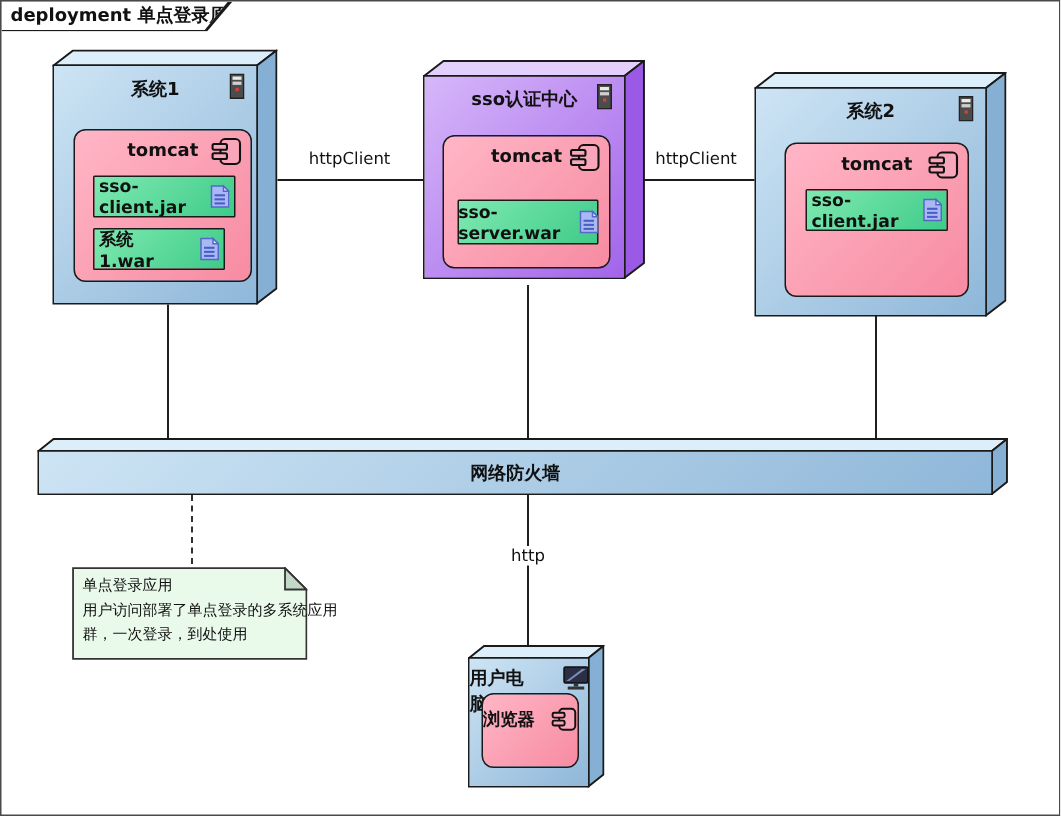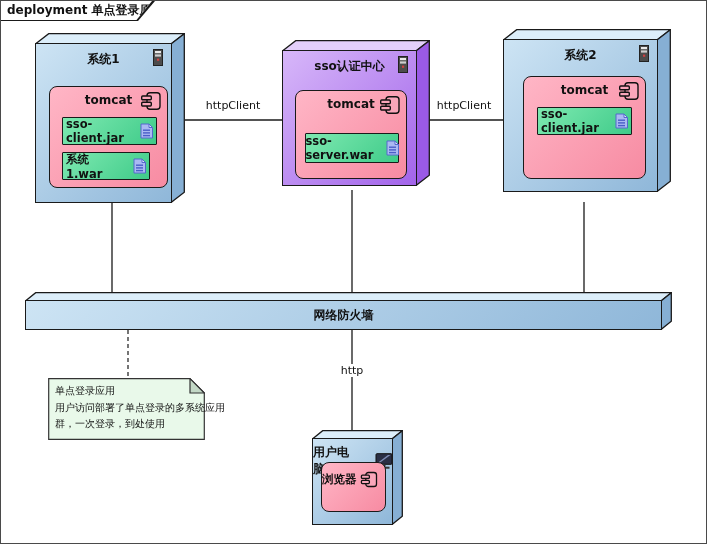--- a/index.html
+++ b/index.html
@@ -37,24 +37,24 @@
   .comp-icon{position:absolute;top:4px;right:5px;}
 
   
   .artifact{position:absolute;box-sizing:border-box;border:1.3px solid #1a1a1a;border-radius:1px;
             background:linear-gradient(135deg,var(--green-l),var(--green-d));
             display:flex;align-items:center;justify-content:center;gap:12px;
             font-size:11.5px;font-weight:bold;color:#111;padding:0 3px;}
   .artifact svg{flex:0 0 auto;}
 
   
-  .title-row{position:absolute;left:0;right:0;top:5px;display:flex;align-items:center;
+  .title-row{position:absolute;left:0;right:0;top:5px;display:flex;align-items:flex-start;
              justify-content:center;gap:19px;font-size:12px;font-weight:bold;color:#111;}
   .comp-small-title{position:absolute;left:0;right:0;top:8px;display:flex;align-items:center;
-             justify-content:flex-start;gap:3px;font-size:11.5px;font-weight:bold;color:#111;}
+             justify-content:space-between;gap:3px;font-size:11.5px;font-weight:bold;color:#111;}
 
   
   .fw-title{position:absolute;left:0;right:0;top:0;bottom:0;display:flex;align-items:center;
             justify-content:center;font-size:12px;font-weight:bold;color:#111;}
 
   
   .note{position:absolute;z-index:1;}
   .note-text{position:absolute;left:7px;top:5px;right:6px;font-size:10px;line-height:16.5px;color:#111;}
 </style>
 </head>
@@ -148,21 +148,21 @@
             <path d="M9,1 l3.5,3.5 H9 Z" fill="#e2e8fc" stroke="#5468cc"></path>
             <rect x="3" y="6.5" width="7" height="1.4" fill="#4a5ec8"></rect>
             <rect x="3" y="9.2" width="7" height="1.4" fill="#4a5ec8"></rect>
             <rect x="3" y="11.9" width="7" height="1.4" fill="#4a5ec8"></rect>
           </svg>
         </div>
       </div>
     </div>
   </div>
 
-  <div class="node" style="left:503px;top:29px;width:168px;height:140px">
+  <div class="node" style="left:503px;top:48px;width:168px;height:140px">
     <svg class="shell" width="168" height="163">
       <polygon points="0.7,10.7 13.7,0.7 167.3,0.7 154.3,10.7" style="fill:var(--blue-top)" stroke="#1a1a1a" stroke-width="1.3"></polygon>
       <polygon points="154.3,10.7 167.3,0.7 167.3,152.3 154.3,162.3" style="fill:var(--blue-side)" stroke="#1a1a1a" stroke-width="1.3"></polygon>
     </svg>
     <div class="face blue" style="left:0;top:10px;width:155px;height:153px">
       <div class="node-title">系统2</div>
       <svg class="corner-icon" width="10" height="17">
         <rect x="0.5" y="0.5" width="9" height="16" fill="#4c4c4c" stroke="#222"></rect>
         <rect x="2" y="2" width="6" height="2.2" fill="#e9e9e9"></rect>
         <rect x="2" y="5.4" width="6" height="2.2" fill="#cfcfcf"></rect>

